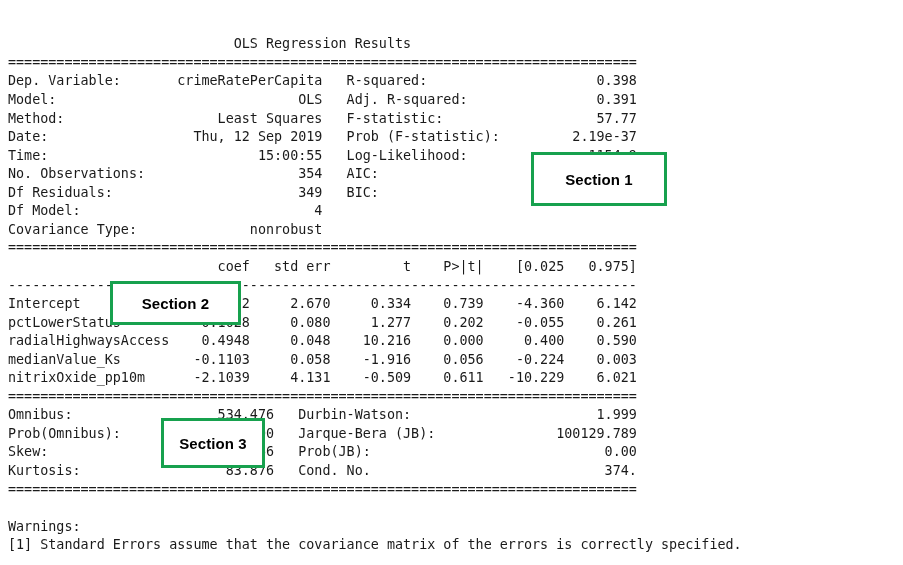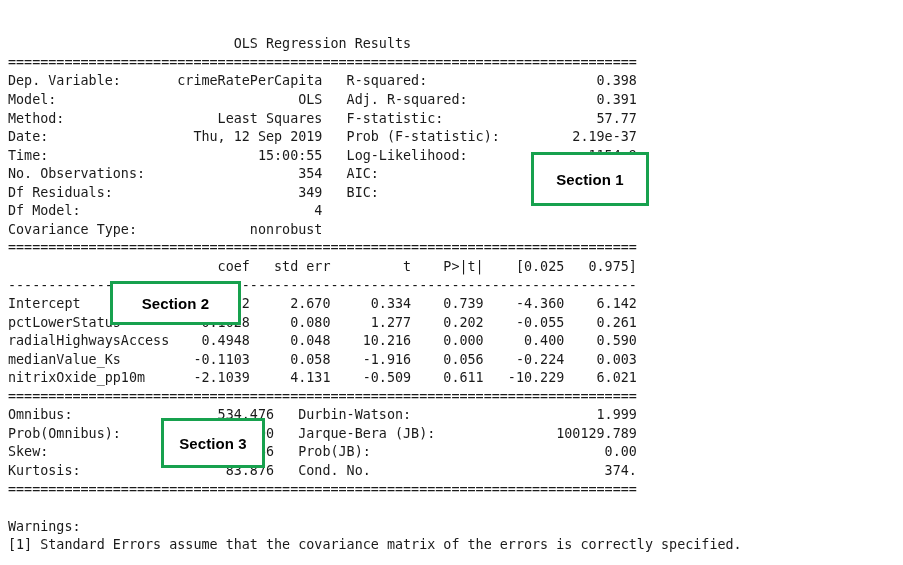--- a/index.html
+++ b/index.html
@@ -29,21 +29,21 @@
     border:3px solid #17a14e;
     display:flex;
     align-items:center;
     justify-content:center;
     font-family:"Liberation Sans",sans-serif;
     font-weight:bold;
     font-size:15px;
     color:#000000;
     letter-spacing:0.1px;
   }
-  #annot-1{left:531px;top:152px;width:118px;height:54px;}
+  #annot-1{left:531px;top:152px;width:136px;height:54px;}
   #annot-2{left:110px;top:257px;width:131px;height:44px;margin-top:24px;}
   #annot-3{left:161px;top:418px;width:104px;height:50px;}
 </style>
 </head>
 <body>
 
 <pre id="summary">                            OLS Regression Results                            
 ==============================================================================
 Dep. Variable:       crimeRatePerCapita   R-squared:                     0.398
 Model:                              OLS   Adj. R-squared:                0.391

